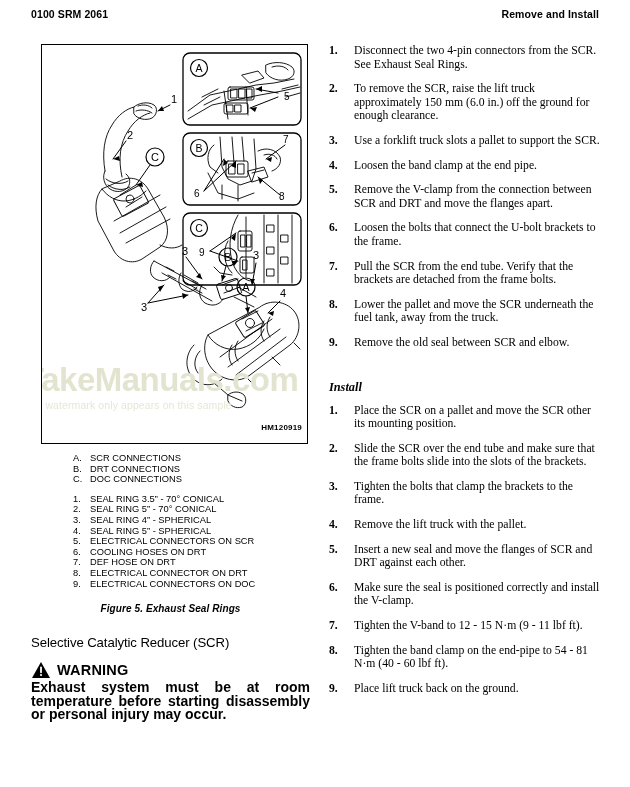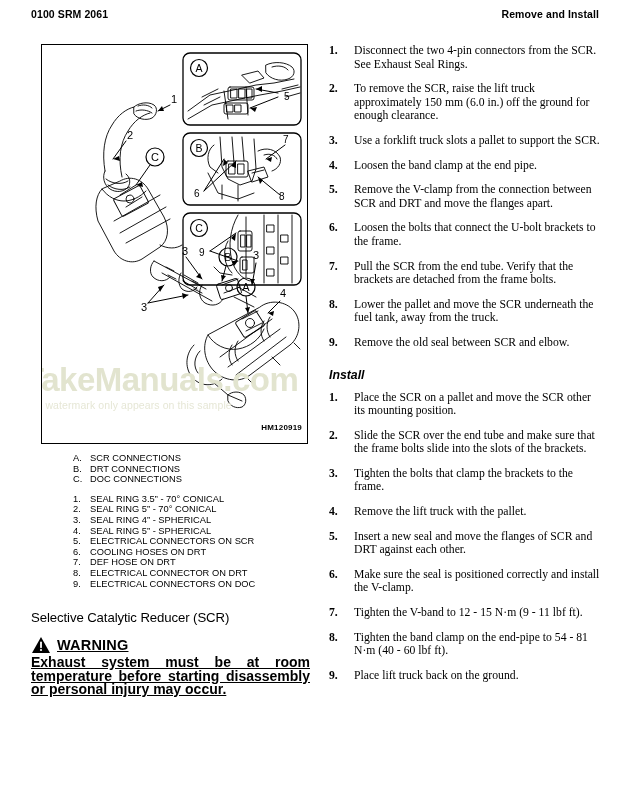--- a/index.html
+++ b/index.html
@@ -127,31 +127,30 @@
     letter-spacing: -0.1px;
   }
   h3.sub-title {
     font-family: "Liberation Sans", sans-serif;
     font-weight: bold;
     font-style: italic;
     font-size: 12.3px;
     margin: 6px 0 0 0;
   }
   h3.sub-title-r {
-    font-family: Liberation Sans, sans-serif;
+    font-family: Liberation Serif, serif;
     font-weight: bold;
     font-style: italic;
     font-size: 12.3px;
-    margin: 18px 0 9px 0;
+    margin: 30px 0 9px 0;
   }
 
   
   .warning {
     margin-top: 11px;
-    text-decoration: underline;
   }
   .warning-head {
     display: flex;
     align-items: center;
     gap: 6px;
     margin-bottom: 2px;
   }
   .warning-head .wtri { display: block; }
   .warning-word {
     font-family: "Liberation Sans", sans-serif;
@@ -438,20 +437,21 @@
     <div class="lg-row">
       <span class="lg-key">8.</span>
       <span class="lg-val">ELECTRICAL CONNECTOR ON DRT</span>
     </div>
     <div class="lg-row">
       <span class="lg-key">9.</span>
       <span class="lg-val">ELECTRICAL CONNECTORS ON DOC</span>
     </div>
   </div>
 
+  <div class="fig-caption">Figure 5. Exhaust Seal Rings</div>
 
   <h2 class="sec-title">Selective Catalytic Reducer (SCR)</h2>
 
   <div class="warning">
     <div class="warning-head">
       <svg class="wtri" width="20" height="18" viewBox="0 0 20 18">
         <path d="M10 1 L19 17 L1 17 Z" fill="#000"></path>
         <path d="M10 6.3 L10 11.3" stroke="#fff" stroke-width="1.8" stroke-linecap="round"></path>
         <circle cx="10" cy="14" r="1.1" fill="#fff"></circle>
       </svg>

